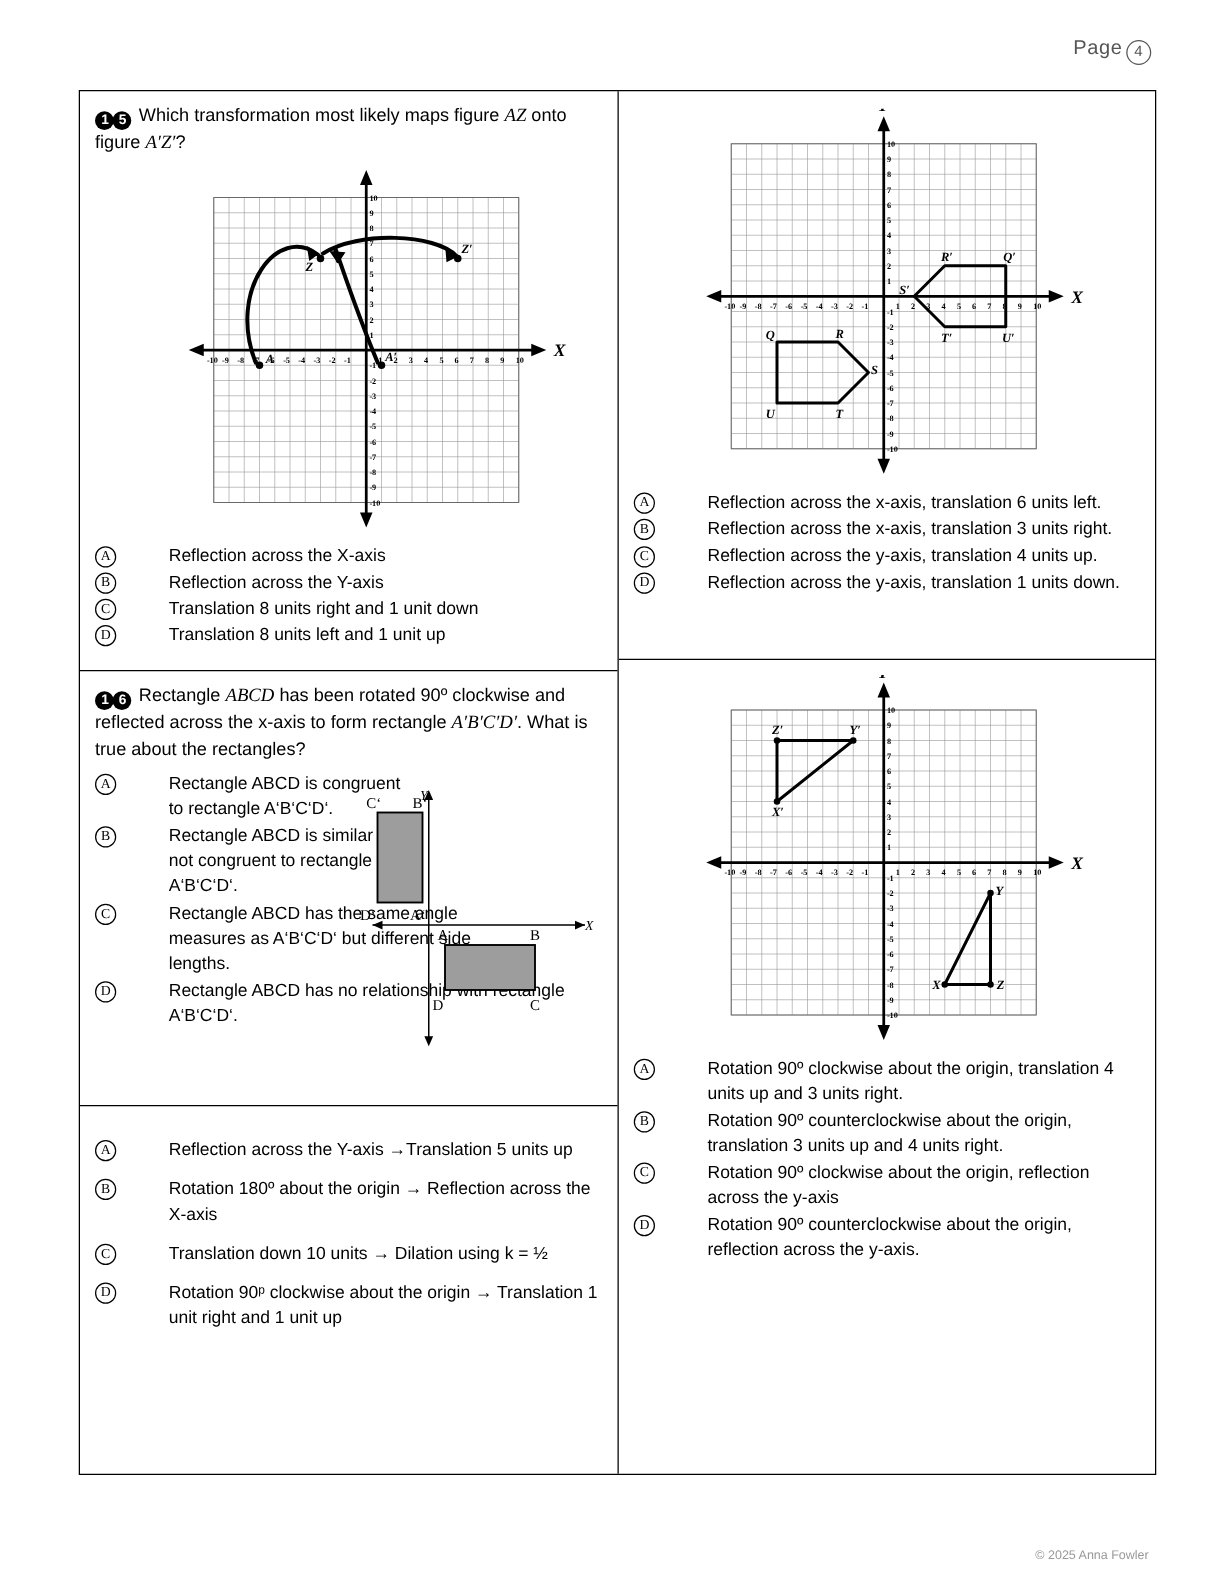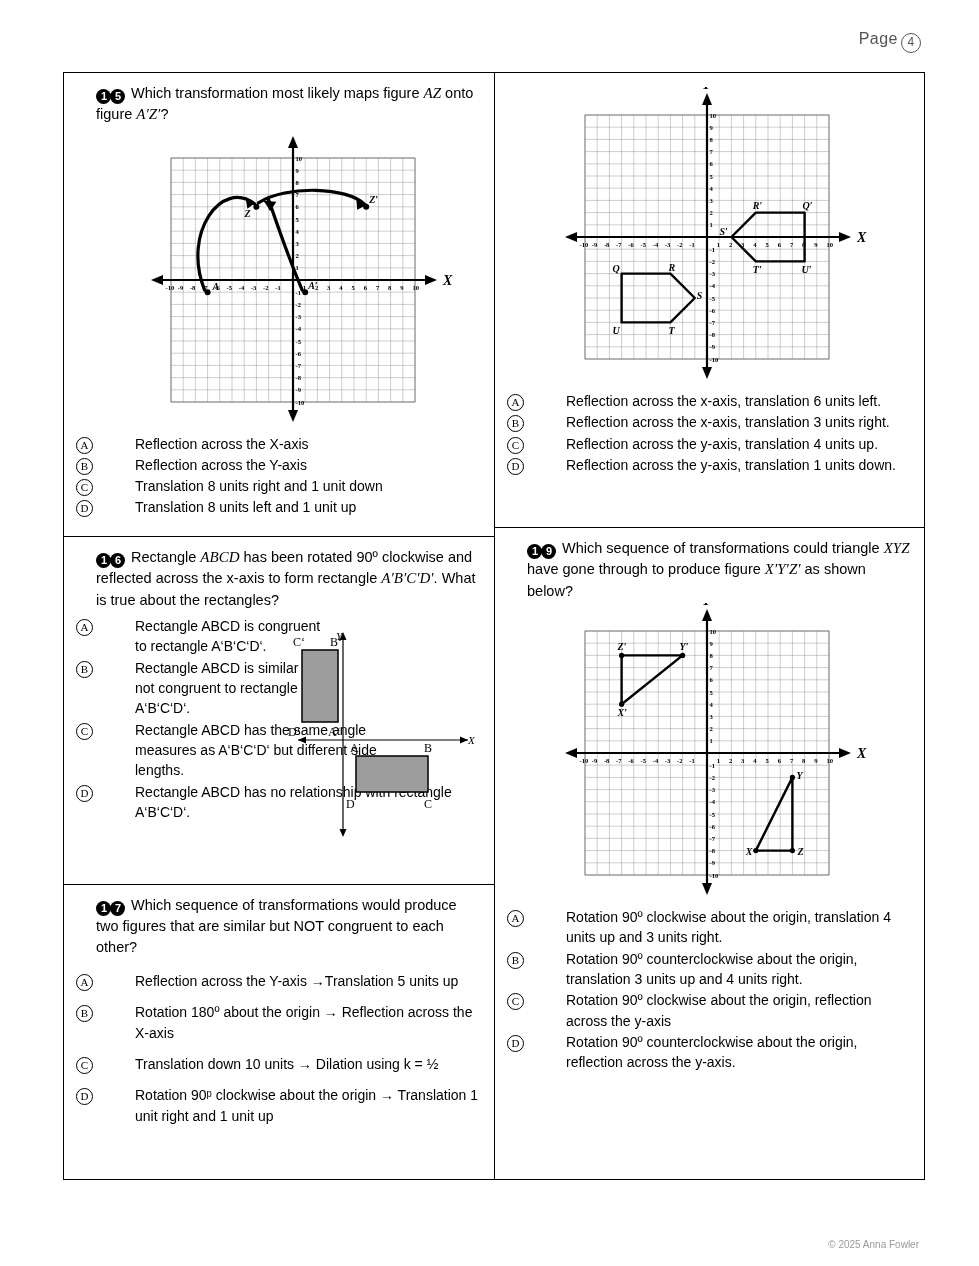--- a/index.html
+++ b/index.html
@@ -69,21 +69,20 @@
     box-sizing: border-box;
     padding: 10px 12px 8px 12px;
     position: relative;
   }
   .divider {
     border-bottom: 1.5px solid #000;
   }
   .qtext {
     font-size: 14.5px;
     line-height: 1.42;
-    margin-left: 20px;
   }
   .qnum {
     font-weight: bold;
     letter-spacing: -1px;
     margin-right: 3px;
     white-space: nowrap;
   }
   .dot {
     display: inline-block;
     width: 15px;
@@ -347,24 +346,20 @@
             </div>
           <div class="choice" style="width:400px;">
               <span class="ltr">D</span>
               <span class="ctxt">Rectangle ABCD has no relationship with rectangle A‘B‘C‘D‘.</span>
             </div>
         </div>
       </div>
     </div>
 
     <div class="qbox">
-      <div class="qtext">
-        <span class="qnum"><span class="dot">1</span><span class="dot">7</span></span>
-        <span>Which sequence of transformations would produce two figures that are similar but NOT congruent to each other?</span>
-      </div>
       <div class="choices spaced" style="margin-top:14px;">
         <div class="choice">
             <span class="ltr">A</span>
             <span class="ctxt">Reflection across the Y-axis →Translation 5 units up</span>
           </div>
         <div class="choice">
             <span class="ltr">B</span>
             <span class="ctxt">Rotation 180º about the origin → Reflection across the X-axis</span>
           </div>
         <div class="choice">
@@ -507,24 +502,20 @@
             <span class="ctxt">Reflection across the y-axis, translation 4 units up.</span>
           </div>
         <div class="choice">
             <span class="ltr">D</span>
             <span class="ctxt">Reflection across the y-axis, translation 1 units down.</span>
           </div>
       </div>
     </div>
 
     <div class="qbox">
-      <div class="qtext">
-        <span class="qnum"><span class="dot">1</span><span class="dot">9</span></span>
-        <span>Which sequence of transformations could triangle </span><span class="ital">XYZ</span><span> have gone through to produce figure </span><span class="ital">X′Y′Z′</span><span> as shown below?</span>
-      </div>
 
       <div class="graphwrap" style="margin-top:2px;">
         <svg width="330" height="300" viewBox="0 0 330 300" style="margin-left:40px;">
           <g id="grid19">
               <line x1="38" y1="28" x2="38" y2="272" stroke="#9a9a9a" stroke-width="0.5"></line>
               <line x1="38" y1="28" x2="282" y2="28" stroke="#9a9a9a" stroke-width="0.5"></line>
               <line x1="50.2" y1="28" x2="50.2" y2="272" stroke="#9a9a9a" stroke-width="0.5"></line>
               <line x1="38" y1="40.2" x2="282" y2="40.2" stroke="#9a9a9a" stroke-width="0.5"></line>
               <line x1="62.400000000000006" y1="28" x2="62.400000000000006" y2="272" stroke="#9a9a9a" stroke-width="0.5"></line>
               <line x1="38" y1="52.400000000000006" x2="282" y2="52.400000000000006" stroke="#9a9a9a" stroke-width="0.5"></line>

